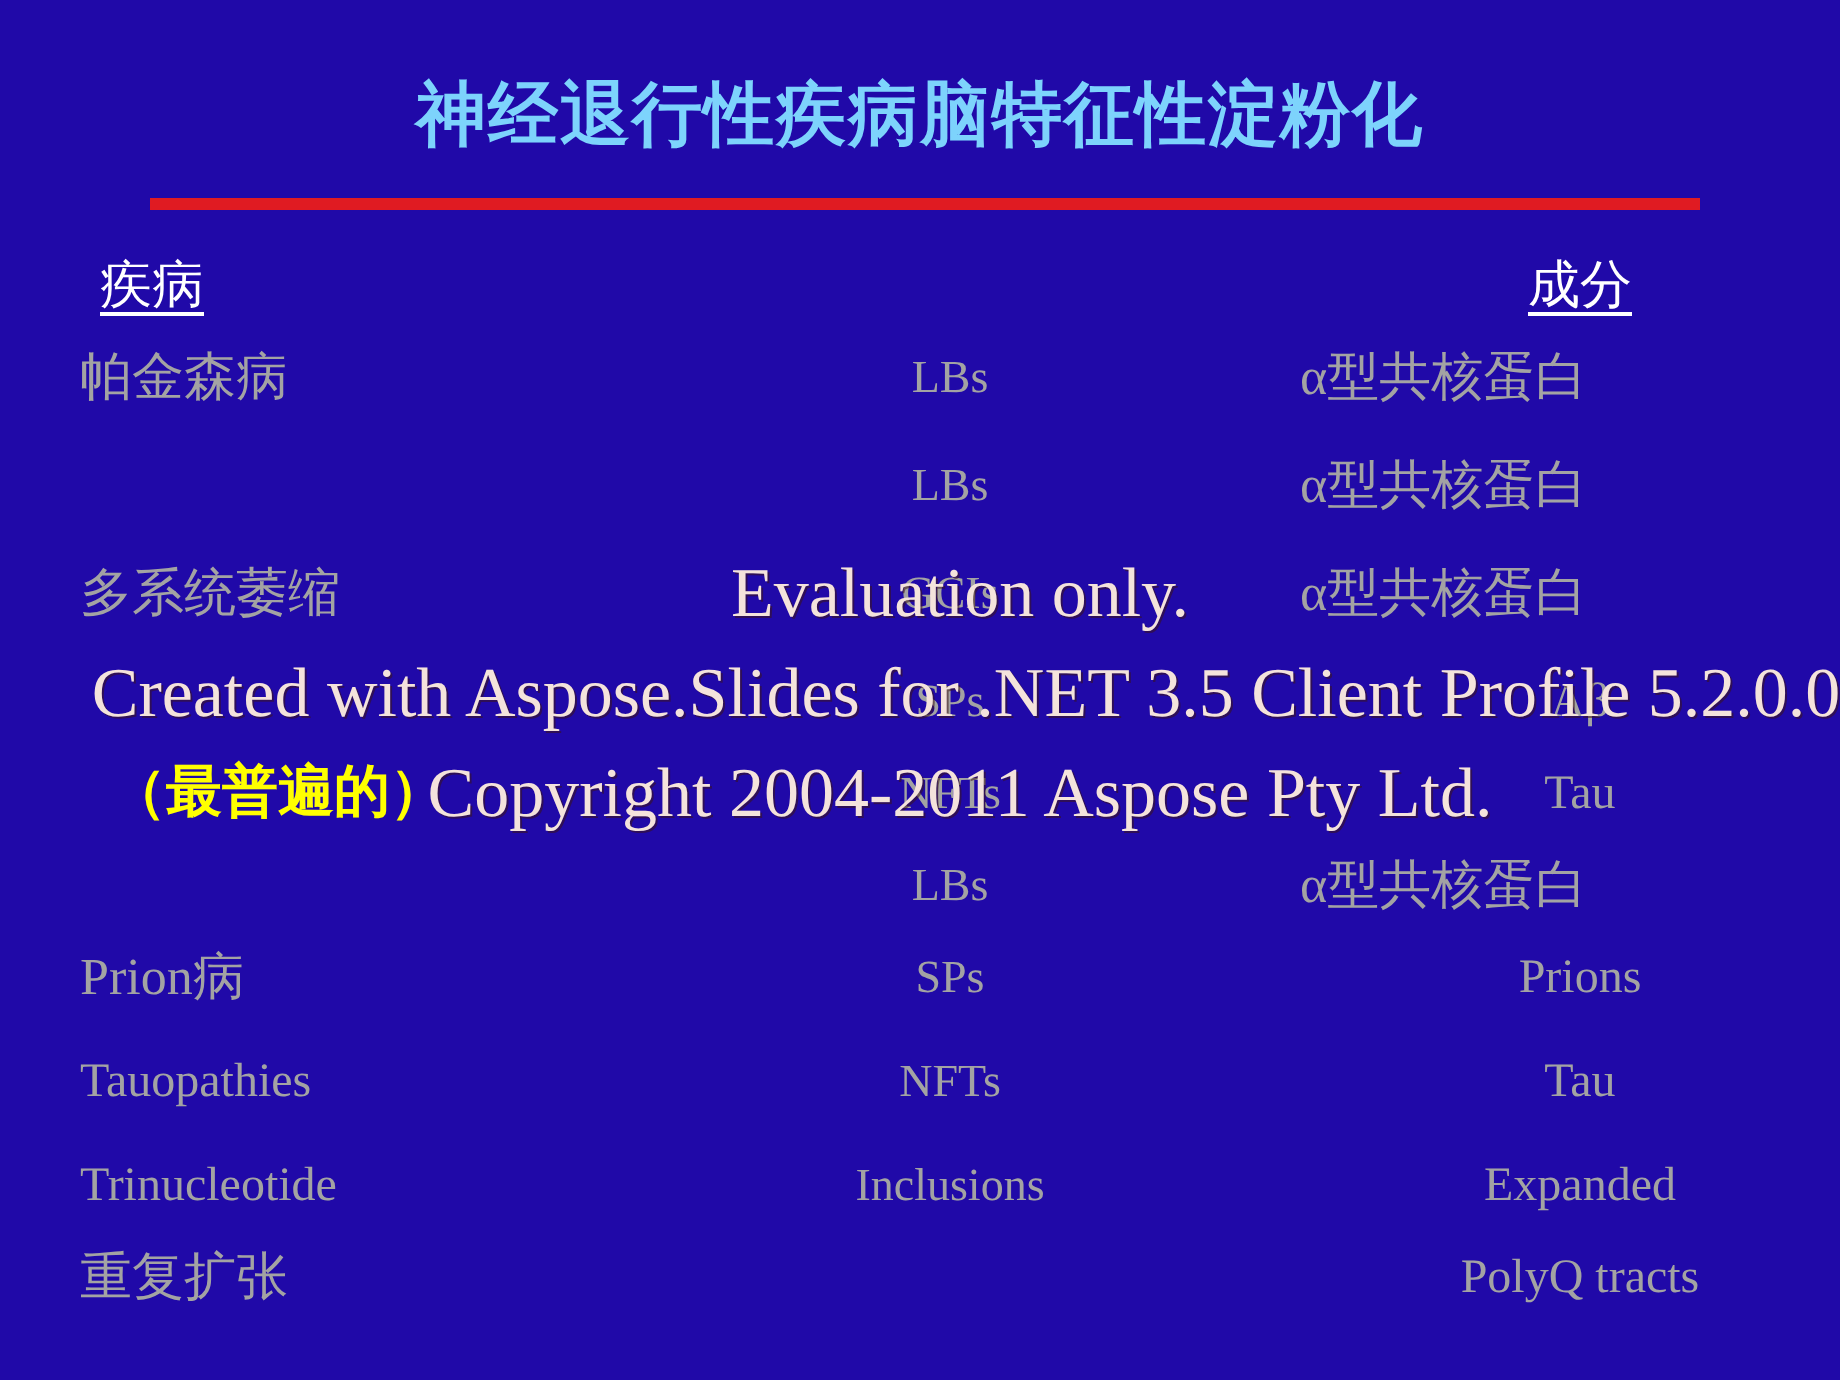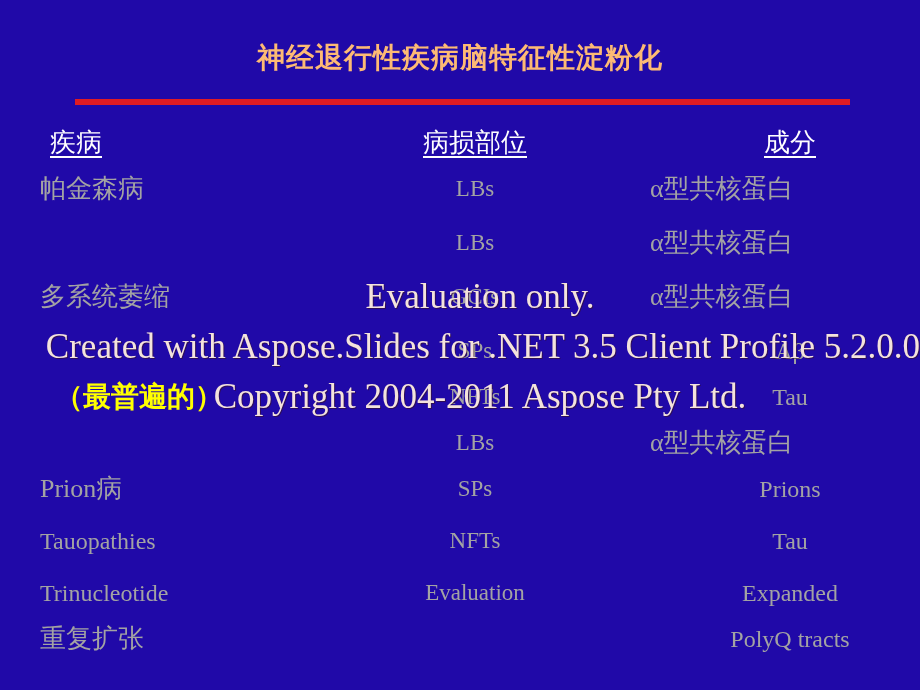--- a/index.html
+++ b/index.html
@@ -25,22 +25,22 @@
     overflow: hidden;
   }
 
   
   .title {
     position: absolute;
     left: 0;
     top: 36px;
     width: 920px;
     text-align: center;
-    color: #fdba74;
-    font-size: 28px;
+    color: #7dd3fc;
+    font-size: 35px;
     font-weight: 700;
     letter-spacing: 1px;
     line-height: 44px;
     white-space: nowrap;
   }
 
   .title-rule {
     position: absolute;
     left: 75px;
     top: 99px;
@@ -139,21 +139,20 @@
 
 <div id="slide">
 
   <div class="title">神经退行性疾病脑特征性淀粉化</div>
   <div class="title-rule"></div>
 
   <div class="tbl">
 
     <div class="row short">
       <div class="cell hdr c1">疾病</div>
-      <div class="cell hdr c2">病损部位</div>
       <div class="cell hdr c3">成分</div>
     </div>
 
     <div class="row" style="height:54px">
       <div class="cell c1 cn">帕金森病</div>
       <div class="cell c2 en">LBs</div>
       <div class="cell c3 cn">α型共核蛋白</div>
     </div>
 
     <div class="row" style="height:54px">
@@ -191,21 +190,21 @@
     </div>
 
     <div class="row" style="height:52px">
       <div class="cell c1 en-lg">Tauopathies</div>
       <div class="cell c2 en">NFTs</div>
       <div class="cell c3 ctr en-lg">Tau</div>
     </div>
 
     <div class="row" style="height:46px">
       <div class="cell c1 en-lg">Trinucleotide</div>
-      <div class="cell c2 en">Evaluation</div>
+      <div class="cell c2 en">Inclusions</div>
       <div class="cell c3 ctr en-lg">Expanded</div>
     </div>
 
     <div class="row" style="height:46px">
       <div class="cell c1 cn">重复扩张</div>
       <div class="cell c2 en"></div>
       <div class="cell c3 ctr en-lg">PolyQ tracts</div>
     </div>
 
   </div>

